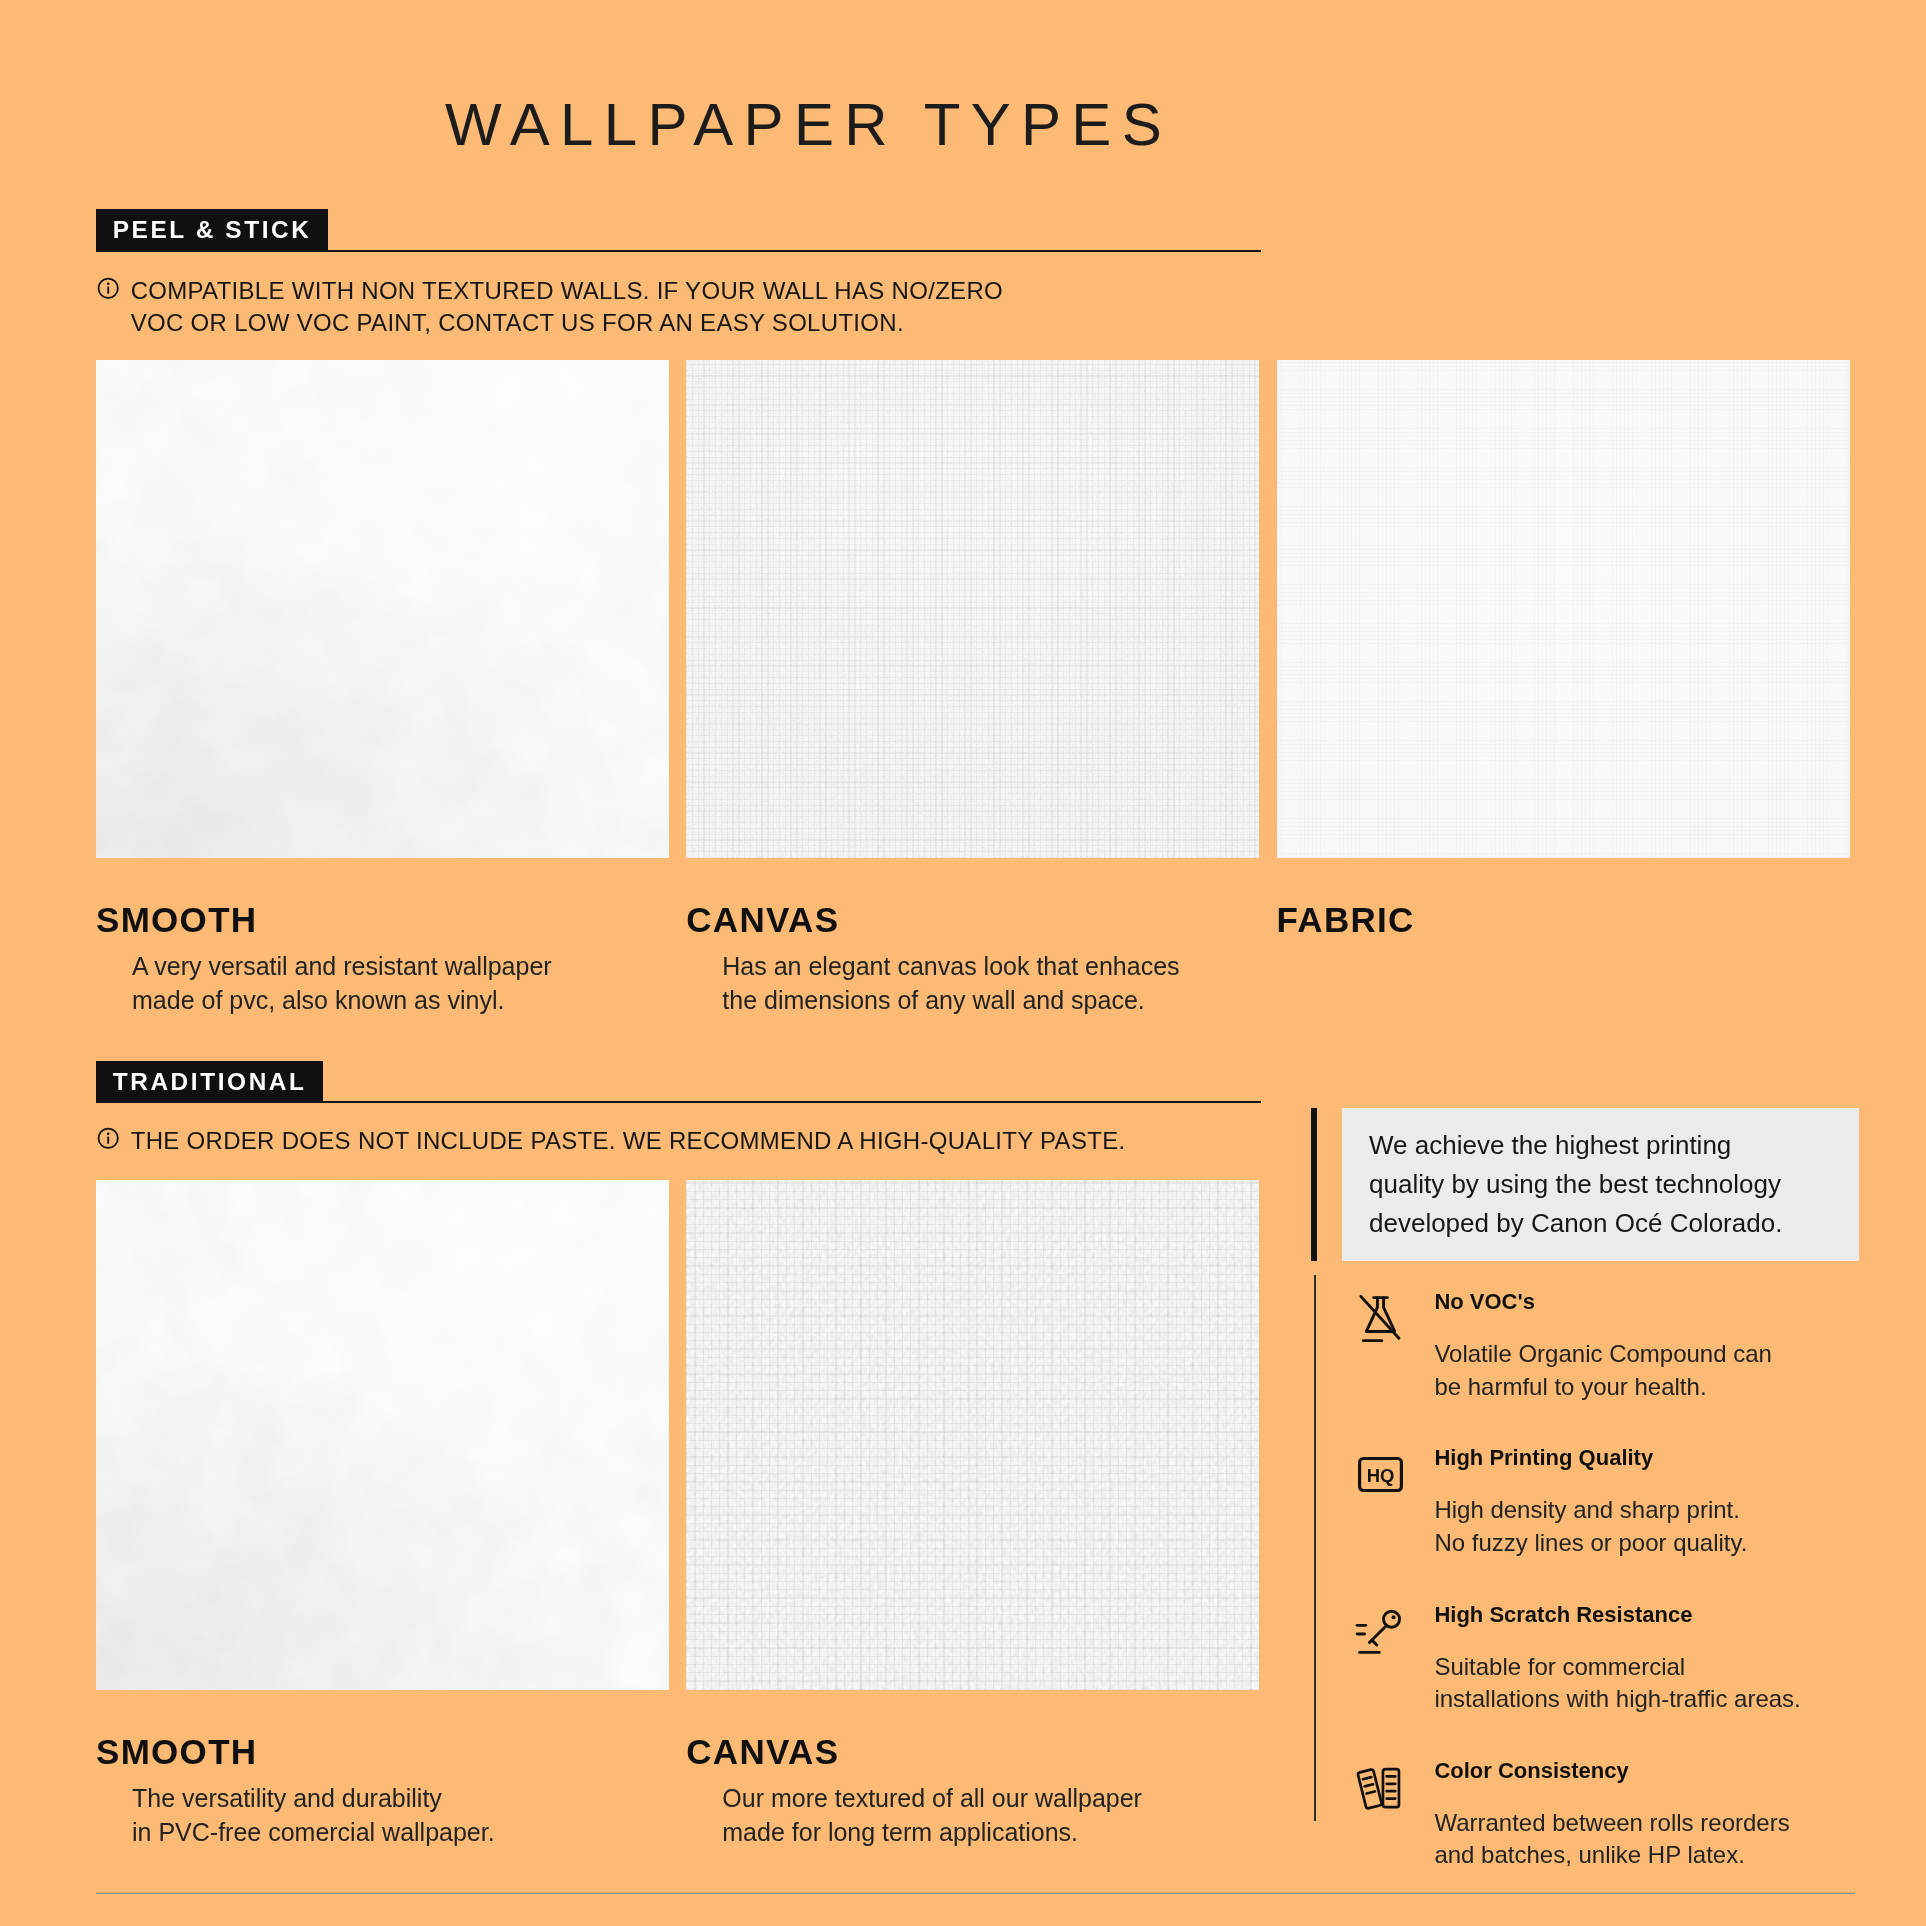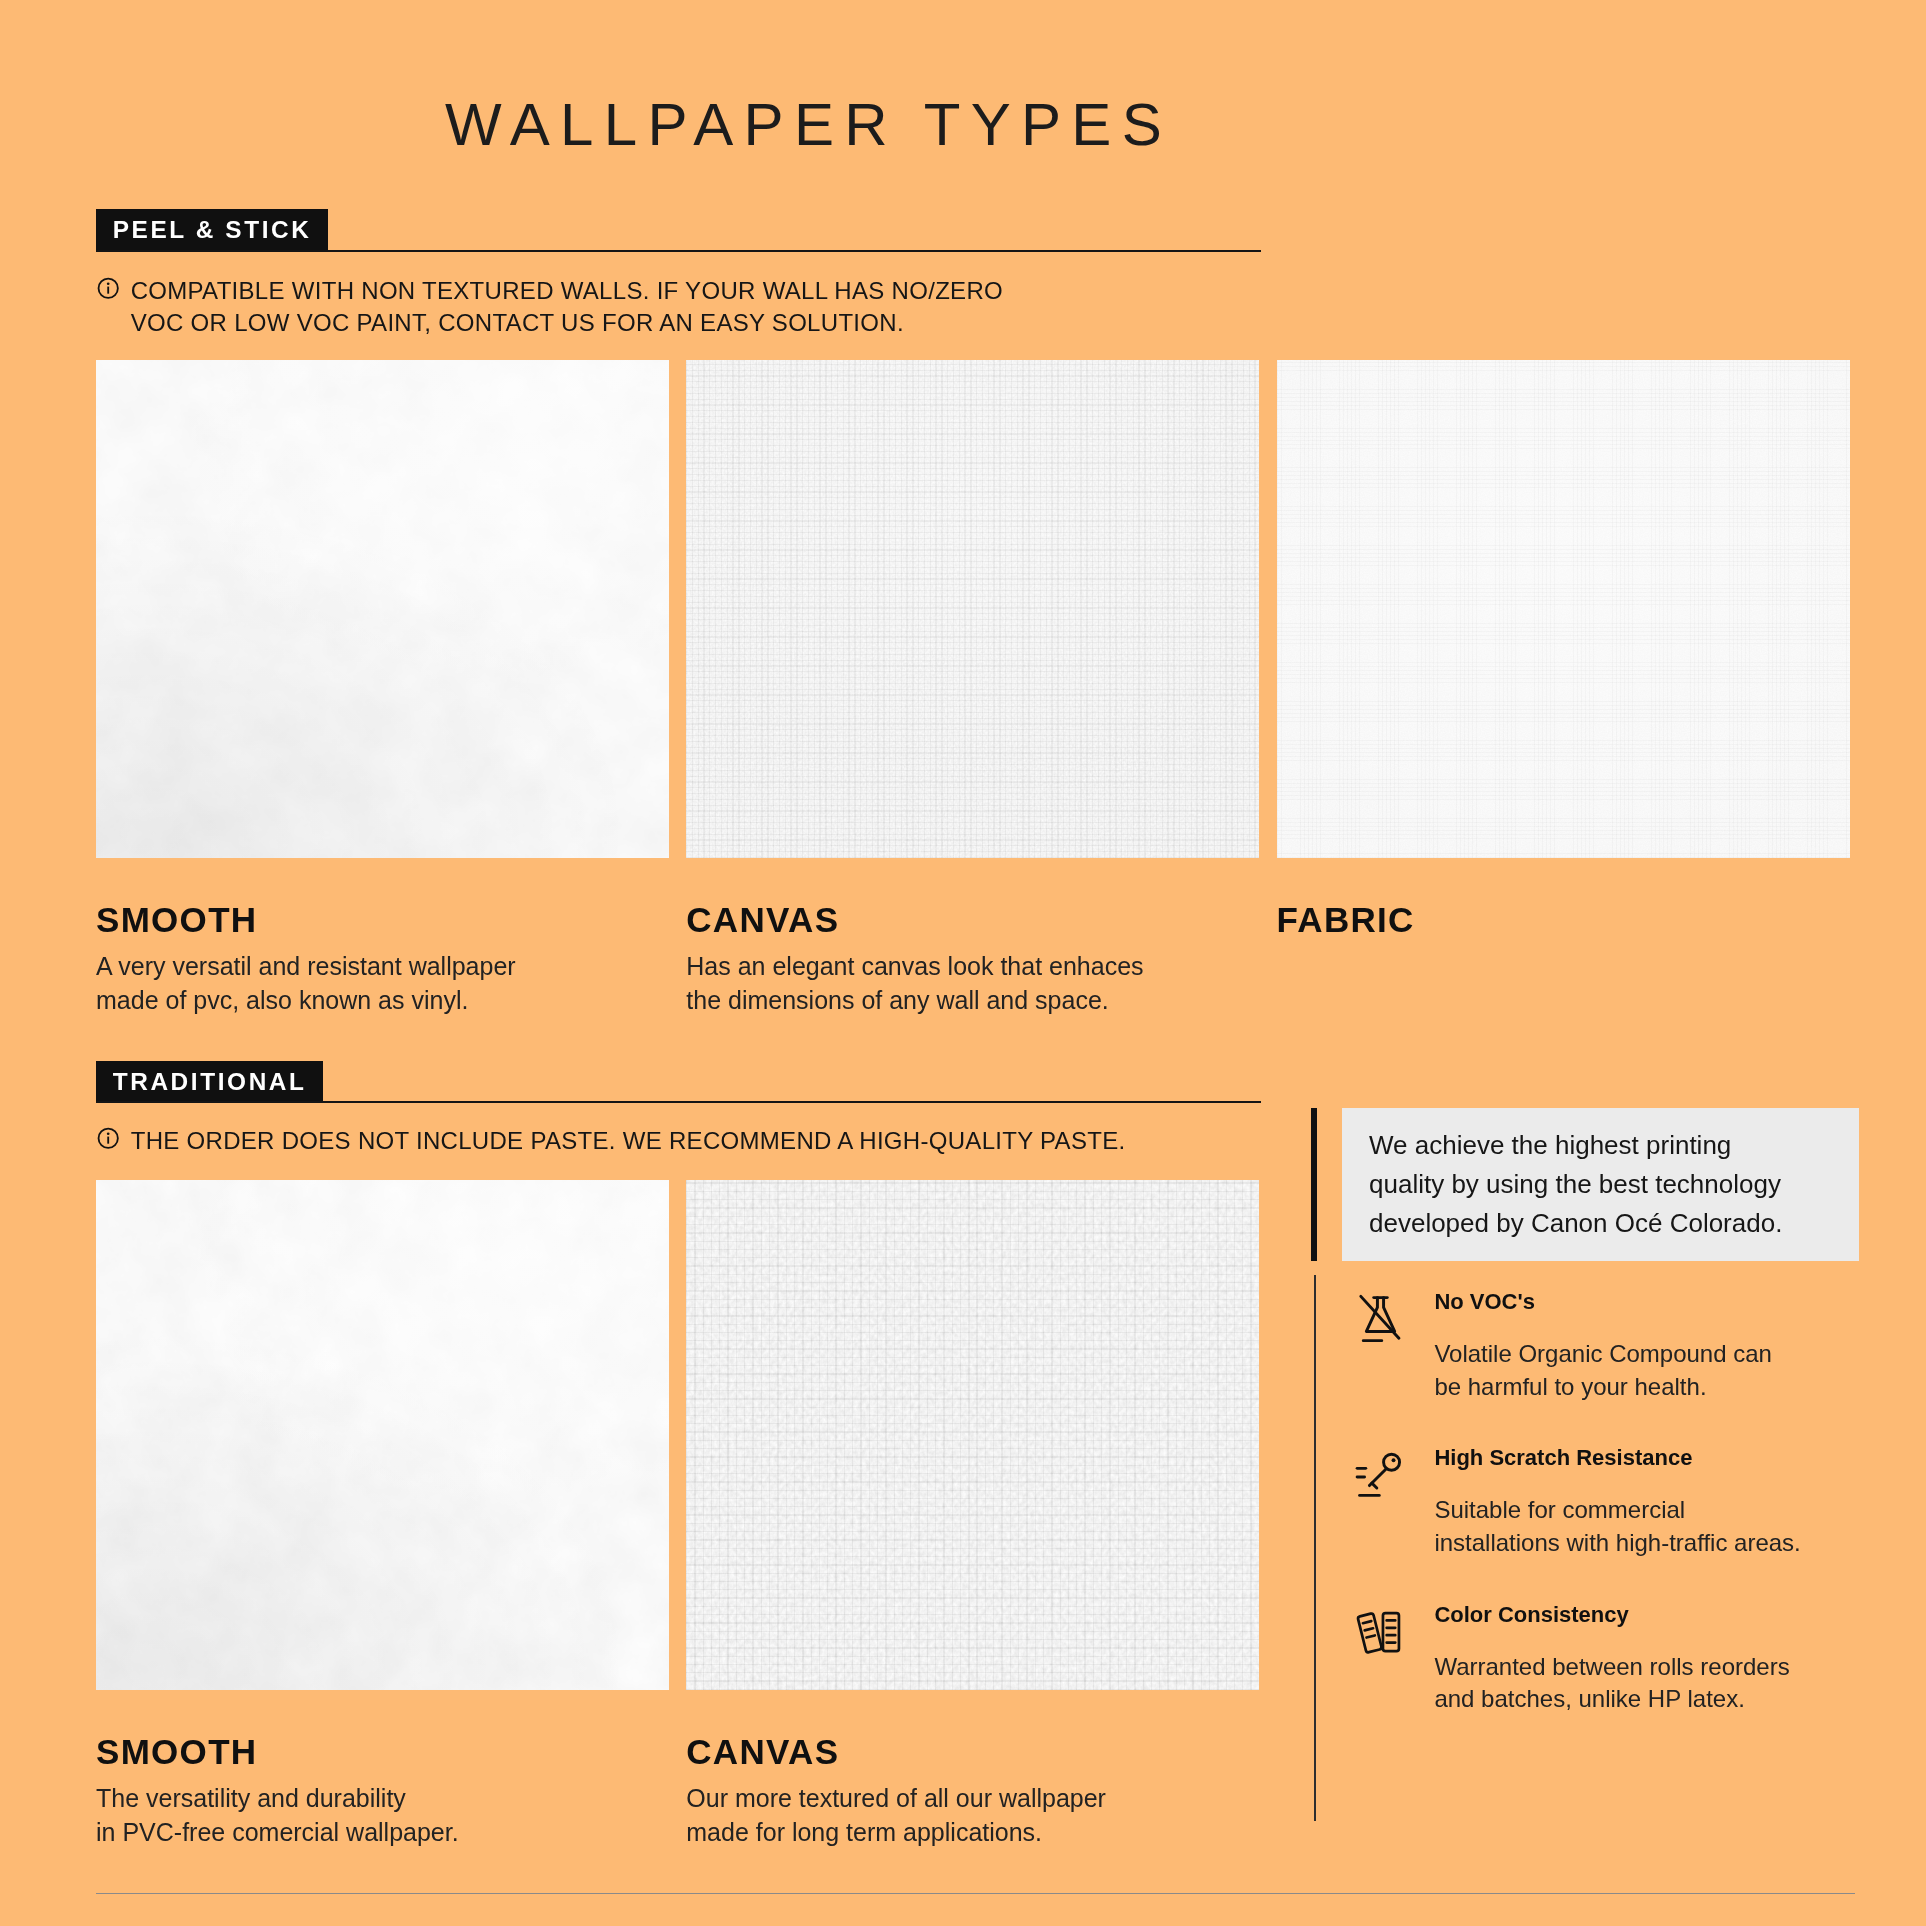--- a/index.html
+++ b/index.html
@@ -43,21 +43,21 @@
       radial-gradient(100% 80% at 50% 30%, rgba(255,255,255,0.25), rgba(0,0,0,0) 70%);}
   .ov-fabric{background:
       repeating-linear-gradient(90deg, rgba(0,0,0,0.025) 0 0.6px, rgba(0,0,0,0) 0.6px 3.9px),
       repeating-linear-gradient(0deg, rgba(0,0,0,0.025) 0 0.6px, rgba(0,0,0,0) 0.6px 3.9px),
       radial-gradient(100% 100% at 50% 40%, rgba(255,255,255,0.35), rgba(0,0,0,0) 70%);}
   .ov-canvas2{background:
       repeating-linear-gradient(90deg, rgba(0,0,0,0.05) 0 1.3px, rgba(0,0,0,0) 1.3px 8.3px),
       repeating-linear-gradient(0deg, rgba(0,0,0,0.05) 0 1.3px, rgba(0,0,0,0) 1.3px 8.3px);}
 
   .caption-name{margin-top:42px;font-size:35px;font-weight:700;letter-spacing:1.3px;color:#101010;}
-  .caption-desc{margin-top:10.3px;font-size:25px;line-height:1.34;color:#222;white-space:pre-line;}
+  .caption-desc{margin-top:10.3px;font-size:25px;line-height:1.34;color:#222;white-space:pre-line;margin-left:36px;}
 
   .q-bar{position:absolute;left:1311px;top:1108px;width:5.8px;height:153px;background:#111;}
   .q-box{position:absolute;left:1342px;top:1108px;width:517px;height:153px;background:#ebebeb;
          display:flex;align-items:center;box-sizing:border-box;padding:0 27px;}
   .q-box-text{font-size:26px;line-height:1.5;color:#161616;white-space:pre-line;}
   .q-line{position:absolute;left:1314px;top:1275px;width:1.9px;height:546px;background:#2e2e2e;}
 
   .features{position:absolute;left:1351px;top:1289px;width:514px;
             display:flex;flex-direction:column;gap:42px;}
   .feature{display:flex;gap:24.4px;}
@@ -215,20 +215,33 @@
           <path d="M10 42h15"></path>
         </svg>
       </span>
       <div>
         <div class="f-title">No VOC's</div>
         <div class="f-desc">Volatile Organic Compound can
 be harmful to your health.</div>
       </div>
     </div>
 
+    <div class="feature">
+      <span class="f-icon">
+        <svg viewBox="0 0 48 48">
+          <rect x="7" y="11" width="34" height="26" rx="3" fill="none" stroke="#111" stroke-width="2.6"></rect>
+          <text x="24" y="30" text-anchor="middle" font-size="15" font-weight="bold" font-family="Liberation Sans, sans-serif" fill="#111">HQ</text>
+        </svg>
+      </span>
+      <div>
+        <div class="f-title">High Printing Quality</div>
+        <div class="f-desc">High density and sharp print.
+No fuzzy lines or poor quality.</div>
+      </div>
+    </div>
 
     <div class="feature">
       <span class="f-icon">
         <svg viewBox="0 0 48 48" fill="none" stroke="#111" stroke-width="2.4" stroke-linecap="round" stroke-linejoin="round">
           <circle cx="33" cy="14" r="6.5"></circle>
           <circle cx="34.6" cy="12.4" r="1.6" fill="#111" stroke="none"></circle>
           <path d="M28.5 19.5L15 33"></path>
           <path d="M17 31l4 4"></path>
           <path d="M5 19h7"></path>
           <path d="M5 26h6"></path>

